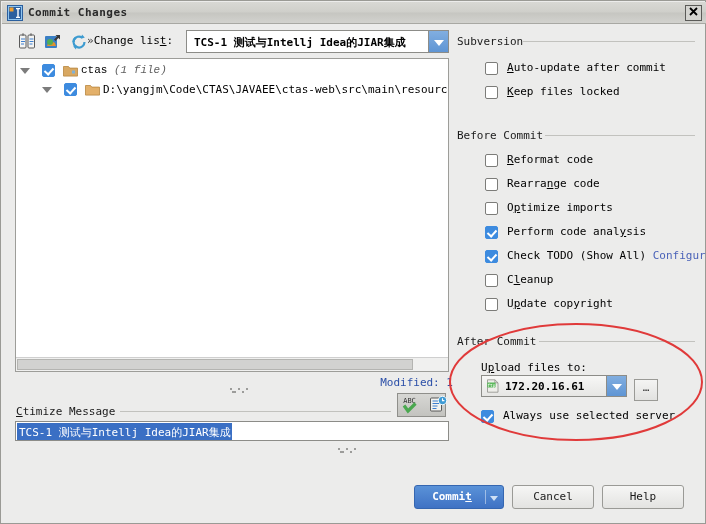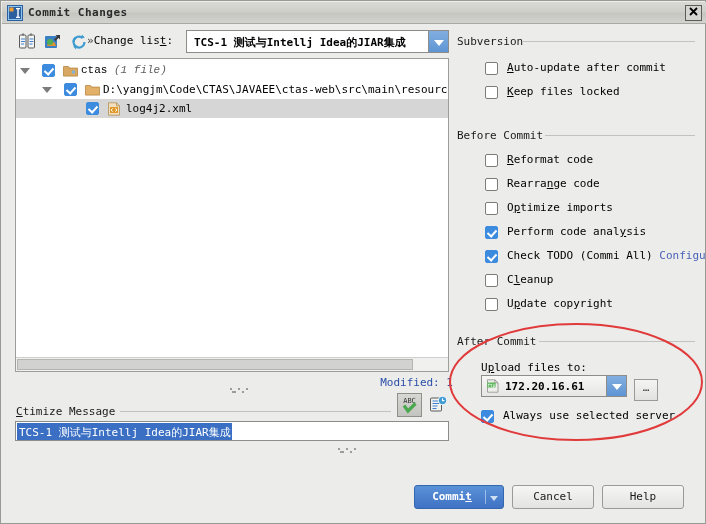--- a/index.html
+++ b/index.html
@@ -229,21 +229,21 @@
   #cm-title .u { text-decoration: underline; }
   #cm-line {
     position: absolute;
     left: 15px; top: 410px;
     width: 375px; height: 1px;
     background: #c2c2be;
   }
   #cm-spell {
     position: absolute;
     left: 396px; top: 392px;
-    width: 25px; height: 24px;
+    width: 49px; height: 24px;
     background: linear-gradient(to bottom,#d7d7d4,#c3c3bf);
     border: 1px solid #8f8f8b;
     box-sizing: border-box;
     cursor: pointer;
   }
   #cm-history {
     position: absolute;
     left: 427px; top: 394px;
     width: 20px; height: 20px;
     cursor: pointer;
@@ -554,34 +554,20 @@
         <svg width="15" height="13" viewBox="0 0 15 13">
           <path d="M0.5 2.5 h5 l1.3 1.6 h7.7 v8 h-14 z" fill="#e3b06a" stroke="#b8873f" stroke-width="0.8"></path>
         </svg>
       </span>
       <span class="tlabel" style="left:87px;">
         <span>D:\yangjm\Code\CTAS\JAVAEE\ctas-web\src\main\resources</span>
         
       </span>
     </div>
 
-    <div class="tree-row selected">
-      <span class="tcheck" style="left:70px;"></span>
-      <span class="ticon" style="left:91px;">
-        <svg width="15" height="14" viewBox="0 0 15 14">
-          <path d="M1.5 0.8 h8 l3 3 v9.4 h-11 z" fill="#f2dfc0" stroke="#b08f52" stroke-width="0.8"></path>
-          <path d="M9.5 0.8 v3 h3" fill="none" stroke="#b08f52" stroke-width="0.8"></path>
-          <rect x="3" y="5" width="8" height="6" fill="#e09a2c"></rect>
-          <path d="M5.6 6.4 L4.2 8 L5.6 9.6 M8.4 6.4 L9.8 8 L8.4 9.6" stroke="#ffffff" stroke-width="1" fill="none"></path>
-        </svg>
-      </span>
-      <span class="tlabel" style="left:110px;">
-        <span>log4j2.xml</span>
-      </span>
-    </div>
 
     <div id="tree-hscroll">
       <span class="thumb"></span>
     </div>
   </div>
 
   <div id="modified-label">Modified: 1</div>
 
   <div class="grip" style="left:229px; top:387px; width:18px;">
     <i style="left:0"></i>
@@ -653,21 +639,21 @@
       <div class="cbrow" style="top:70px;">
         <span class="cbox"></span>
         <span class="cblabel"><span>O</span><span class="u">p</span><span>timize imports</span></span>
       </div>
       <div class="cbrow" style="top:94px;">
         <span class="cbox on"></span>
         <span class="cblabel"><span>Perform code anal</span><span class="u">y</span><span>sis</span></span>
       </div>
       <div class="cbrow" style="top:118px;">
         <span class="cbox on"></span>
-        <span class="cblabel"><span>Check TODO (Commi All)</span> <span class="link">Configure</span></span>
+        <span class="cblabel"><span>Check TODO (Show All)</span> <span class="link">Configure</span></span>
       </div>
       <div class="cbrow" style="top:142px;">
         <span class="cbox"></span>
         <span class="cblabel"><span>C</span><span class="u">l</span><span>eanup</span></span>
       </div>
       <div class="cbrow" style="top:166px;">
         <span class="cbox"></span>
         <span class="cblabel"><span>U</span><span class="u">p</span><span>date copyright</span></span>
       </div>
     </div>

